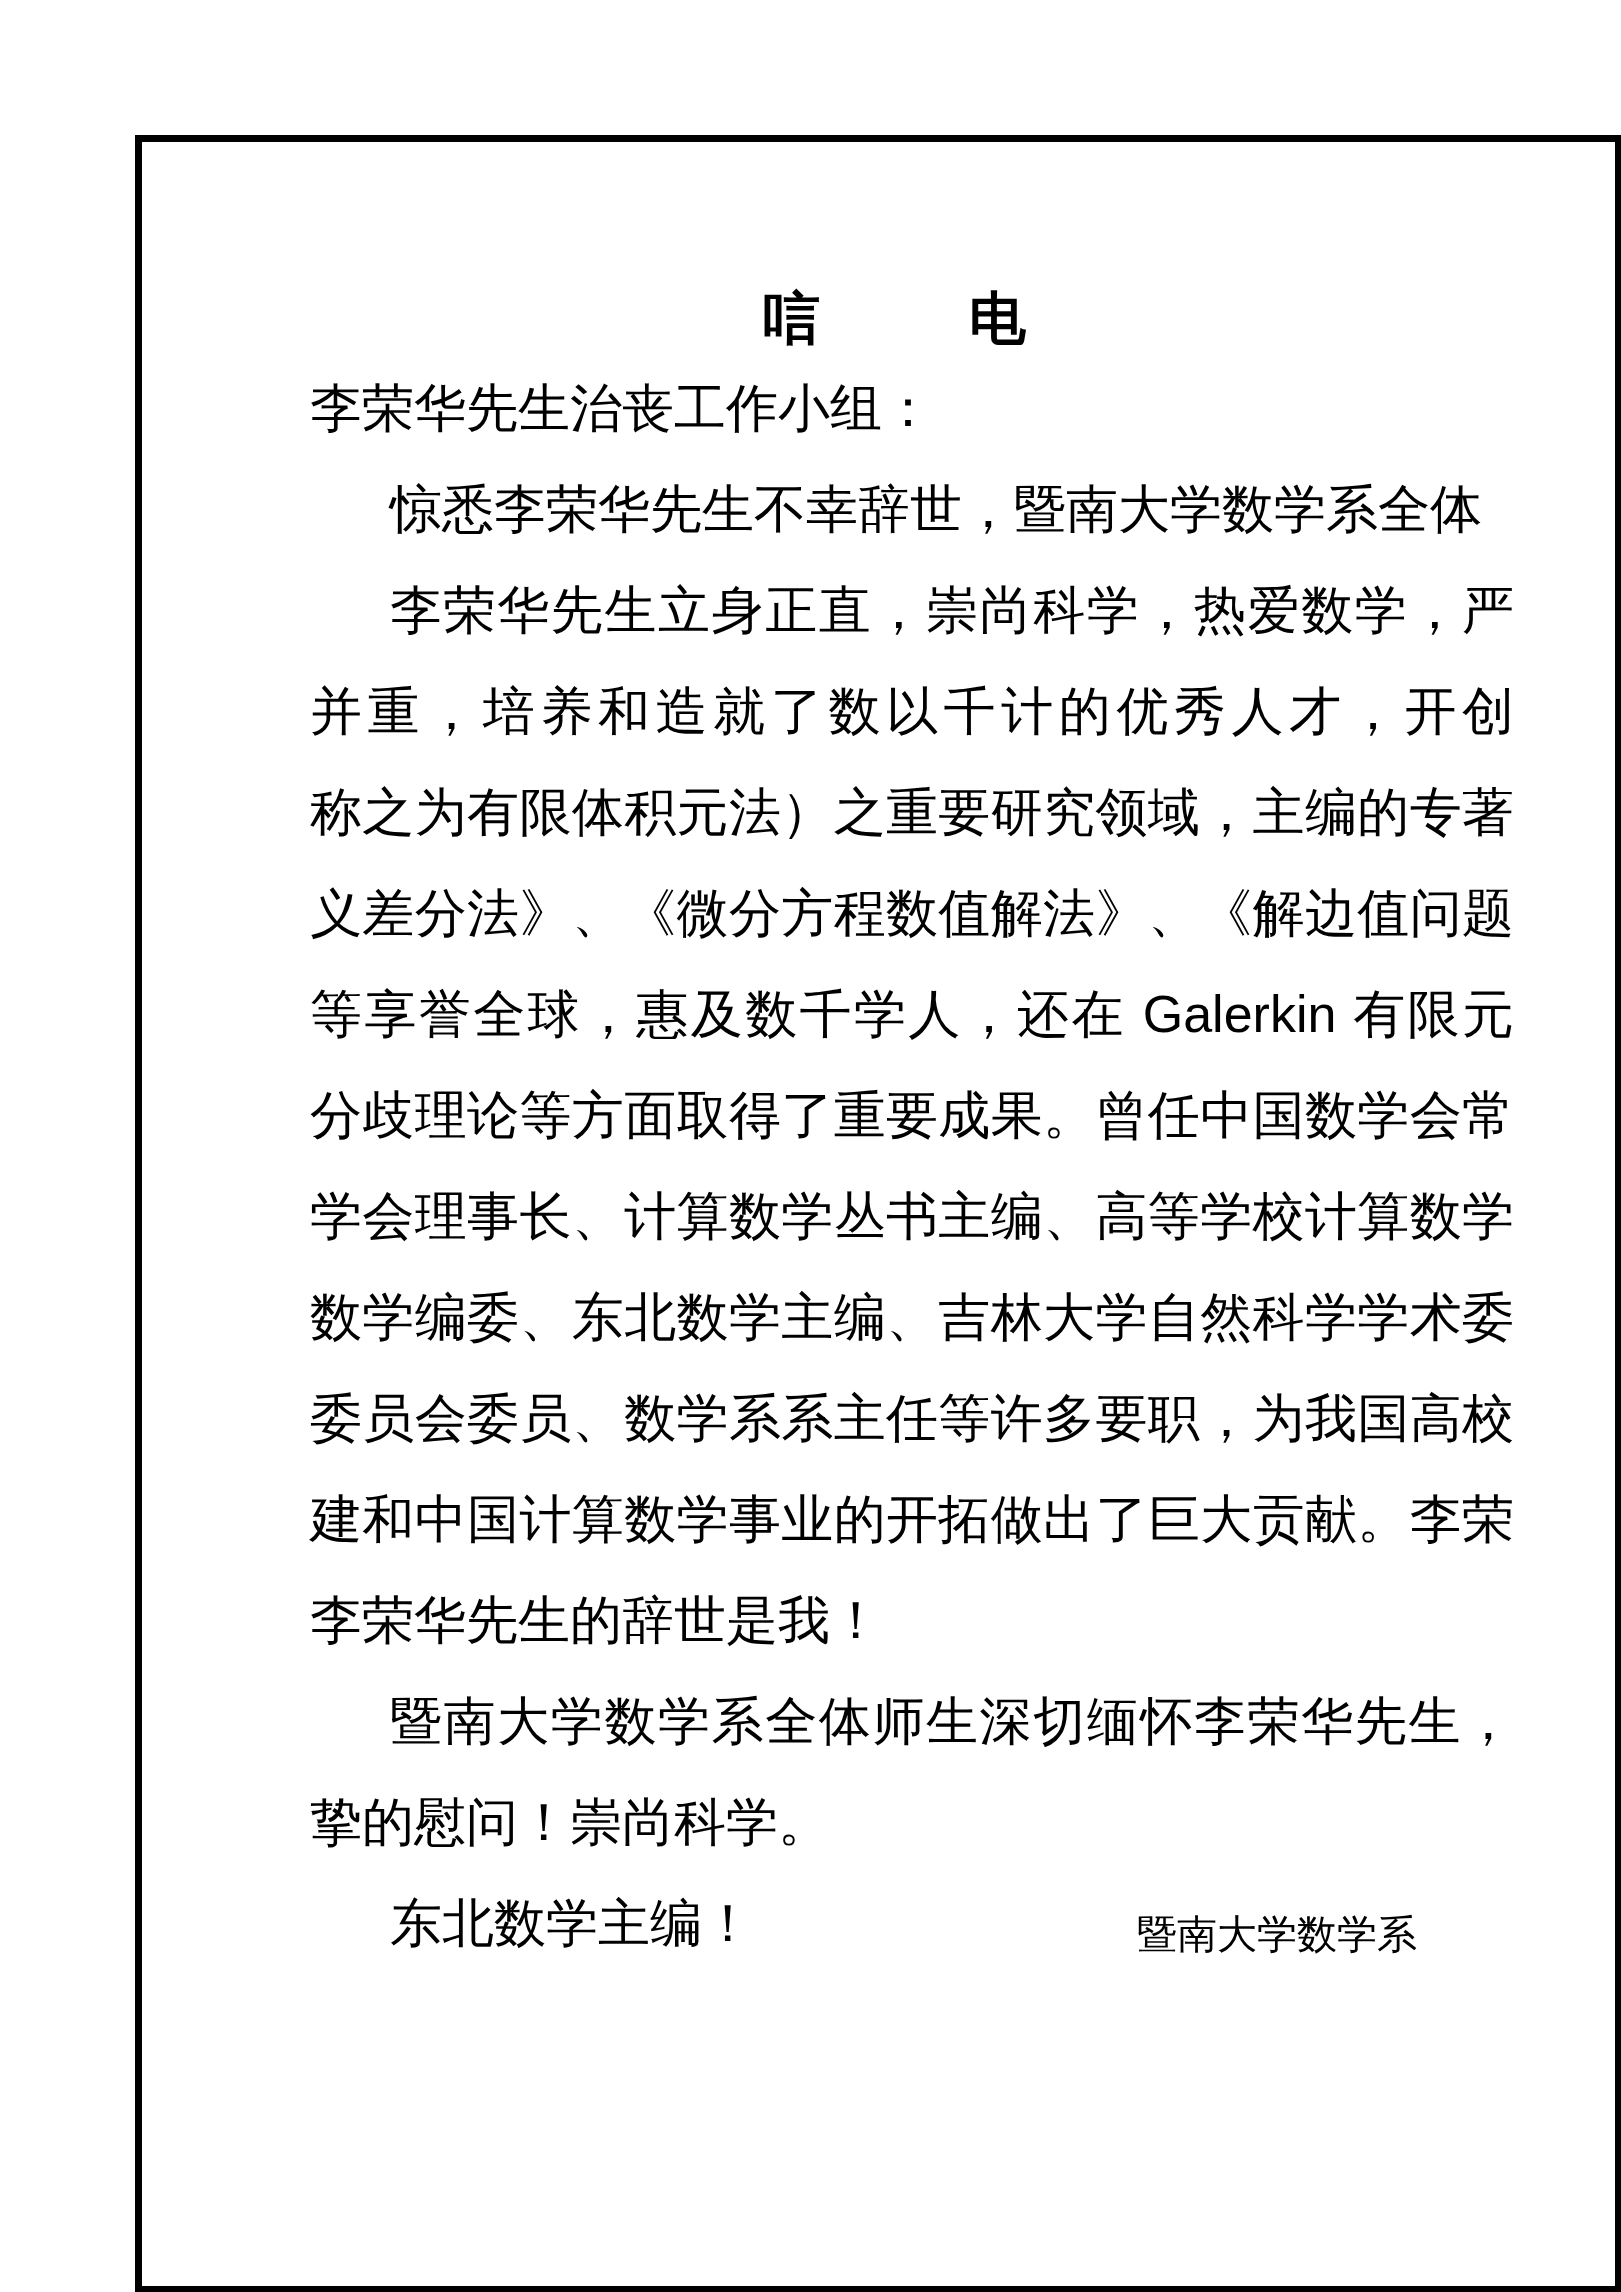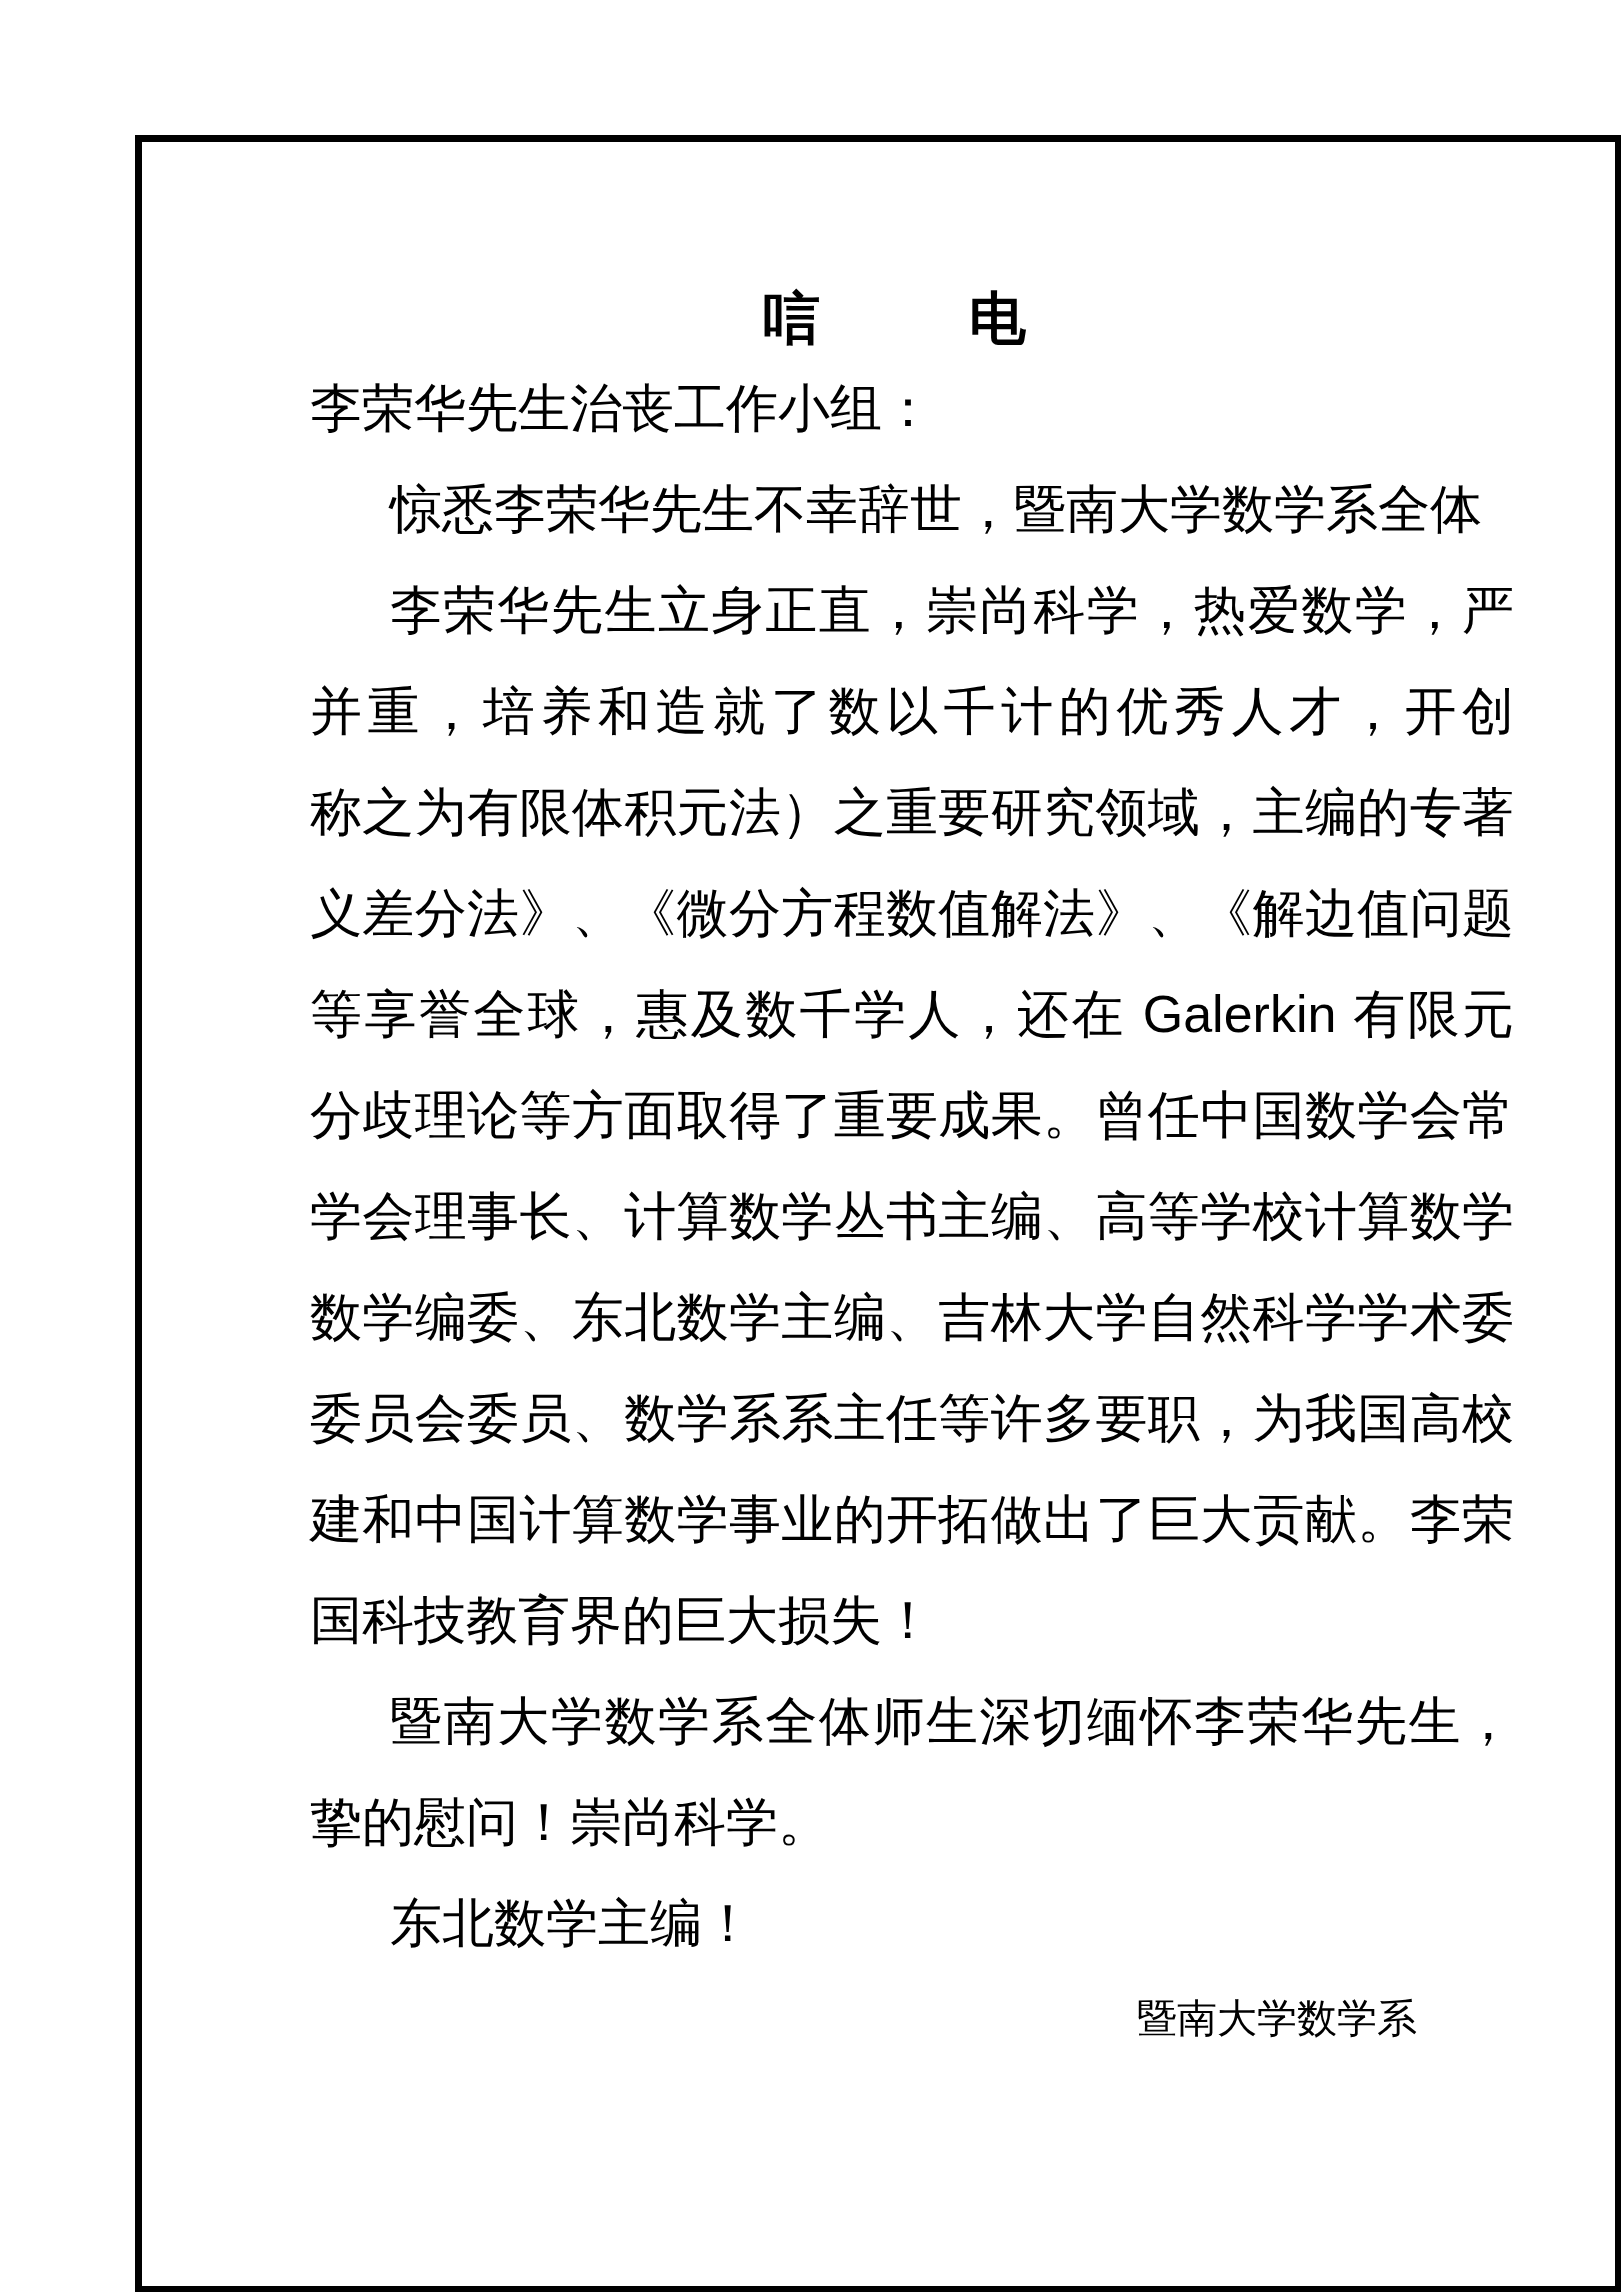--- a/index.html
+++ b/index.html
@@ -56,21 +56,21 @@
     text-align: left;
   }
   .line.indent { padding-left: 81px; }
   .line.justify {
     text-align: justify;
     text-align-last: justify;
   }
   .signature-block {
     position: absolute;
     left: 134px;
-    top: 1800px;
+    top: 1716px;
     width: 1208px;
     padding-right: 66px;
     font-size: 40px;
     line-height: 85px;
     text-align: right;
   }
   .signature-block .sig-line { height: 85px; }
 </style>
 </head>
 <body>
@@ -88,21 +88,21 @@
       <div class="line indent justify">李荣华先生立身正直，崇尚科学，热爱数学，严谨治学，教学和科研</div>
       <div class="line justify">并重，培养和造就了数以千计的优秀人才，开创了“广义差分法”（也被</div>
       <div class="line justify">称之为有限体积元法）之重要研究领域，主编的专著和教材《微分方程广</div>
       <div class="line justify">义差分法》、《微分方程数值解法》、《解边值问题的 Galerkin 方法》</div>
       <div class="line justify">等享誉全球，惠及数千学人，还在 Galerkin 有限元方法、有限差分法、</div>
       <div class="line justify">分歧理论等方面取得了重要成果。曾任中国数学会常务理事、吉林省数</div>
       <div class="line justify">学会理事长、计算数学丛书主编、高等学校计算数学学报常务编委、计算</div>
       <div class="line justify">数学编委、东北数学主编、吉林大学自然科学学术委员会副主任、校学位</div>
       <div class="line justify">委员会委员、数学系系主任等许多要职，为我国高校计算数学专业的创</div>
       <div class="line justify">建和中国计算数学事业的开拓做出了巨大贡献。李荣华先生的辞世是我</div>
-      <div class="line">国科技教育界的巨大损失！</div>
+      <div class="line">李荣华先生的辞世是我！</div>
       <div class="line indent justify">暨南大学数学系全体师生深切缅怀李荣华先生，并向其家属致以诚</div>
       <div class="line">挚的慰问！崇尚科学。</div>
       <div class="line indent">东北数学主编！</div>
     </div>
 
     <div class="signature-block">
       <div class="sig-line">暨南大学数学系</div>
     </div>
 
   </div>

